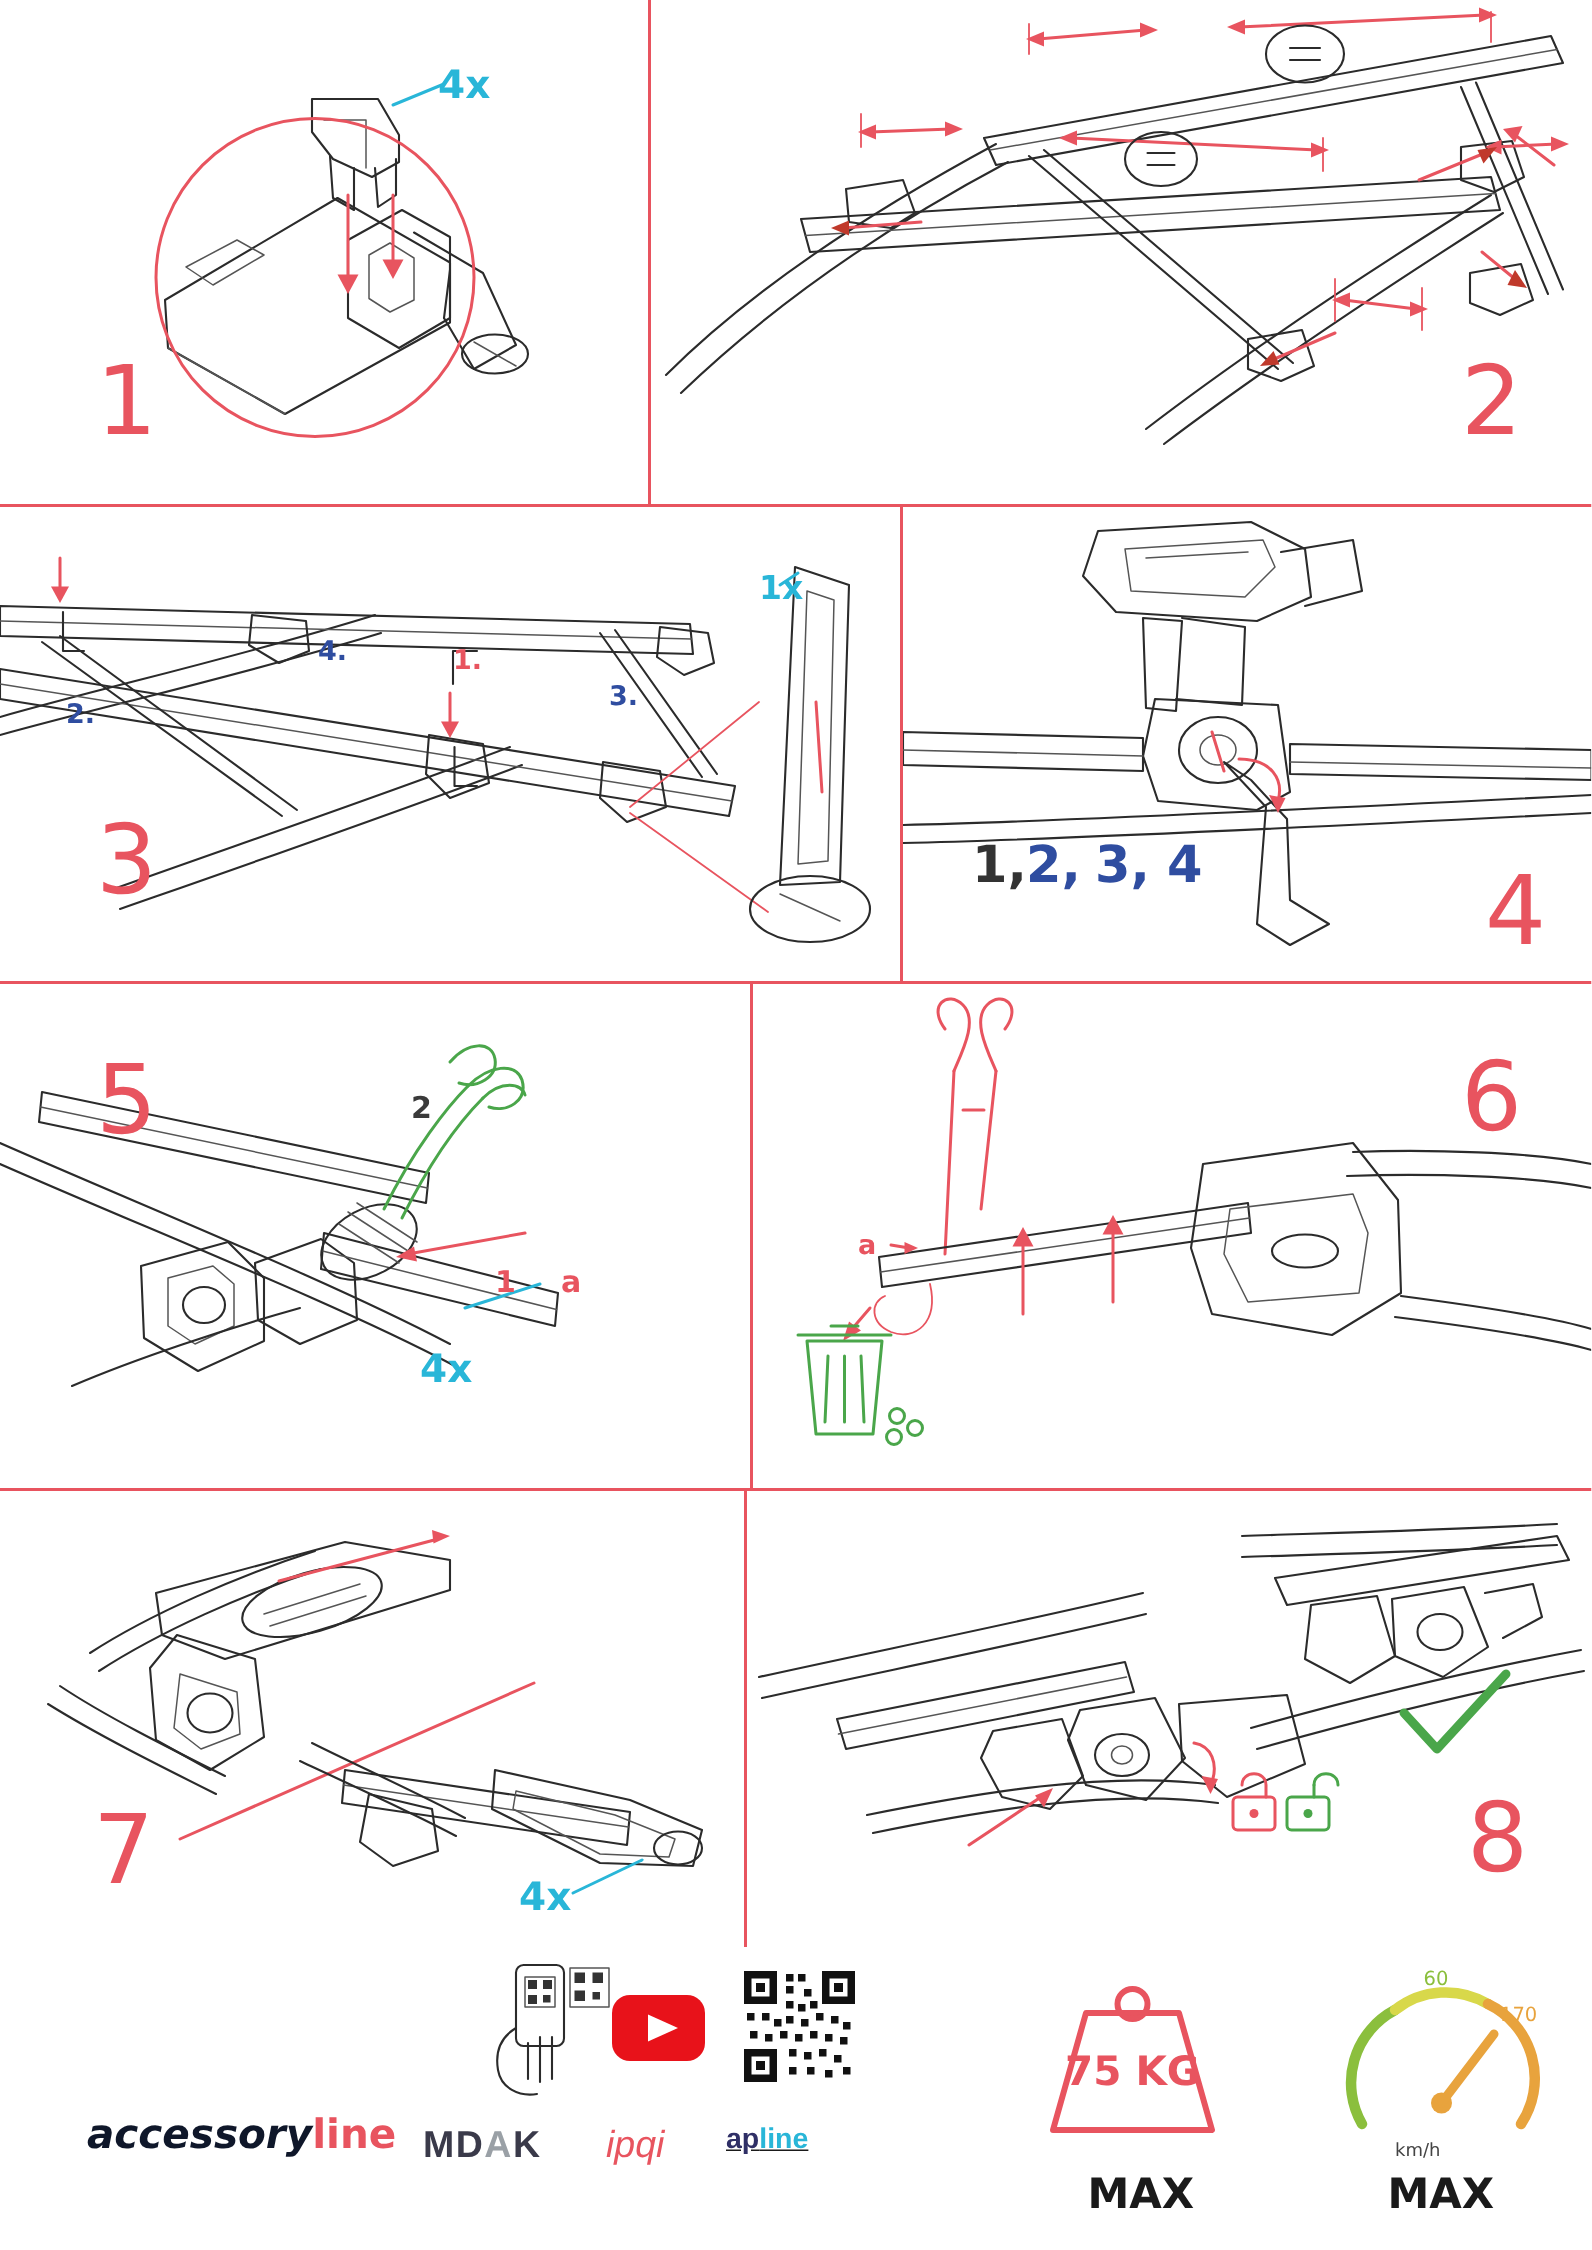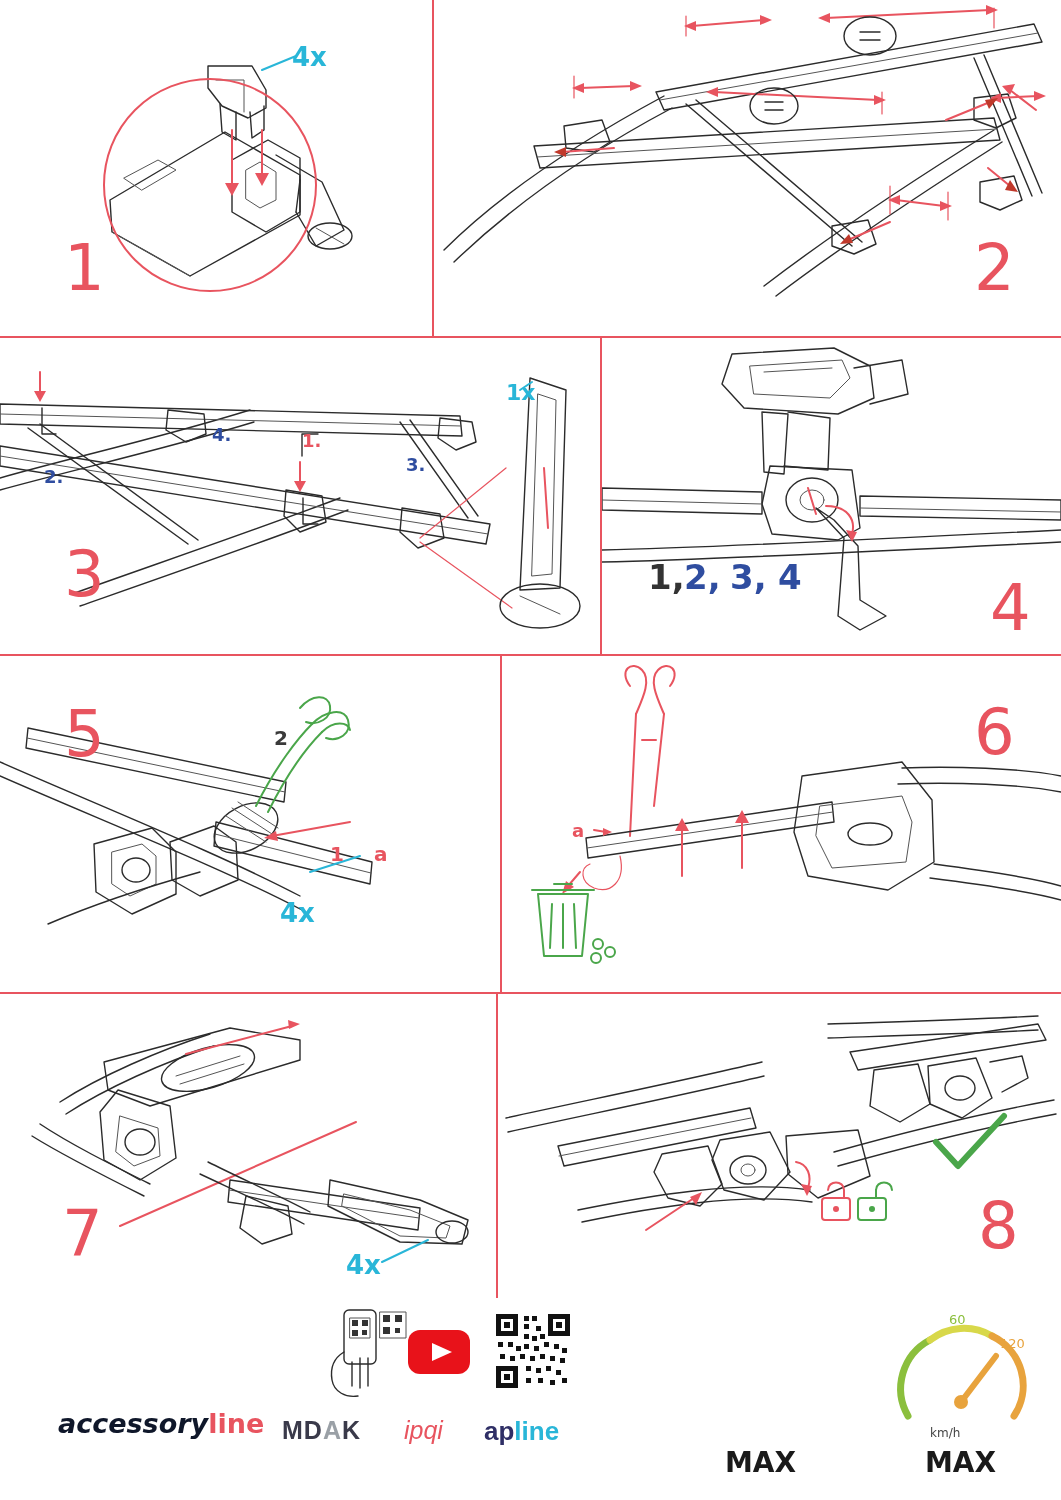--- a/index.html
+++ b/index.html
@@ -62,21 +62,21 @@
     font-family:"DejaVu Sans", sans-serif;
     font-size:50px;font-weight:700;letter-spacing:1px;
     color:#2f2f66;
   }
   .tagline{position:absolute;left:58px;top:110px;font-size:27px;font-weight:700;font-family:"DejaVu Sans", sans-serif;}
   .tagline .a{color:#0f172a;font-style:italic;}
   .tagline .b{color:#e8545f;}
   .mdak{position:absolute;left:282px;top:118px;font-size:25px;font-weight:700;color:#3a3a4a;letter-spacing:1px;}
   .mdak .v{color:#9aa0a6;}
   .ipqi{position:absolute;left:404px;top:118px;font-size:25px;color:#e8545f;font-style:italic;}
-  .apline{position:absolute;left:484px;top:118px;font-size:26px;font-weight:600;}
+  .apline{position:absolute;left:484px;top:118px;font-size:19px;font-weight:600;text-decoration:underline;}
   .apline .a{color:#2f2f66;}
   .apline .b{color:#29b6d8;}
 
   .maxw{position:absolute;left:690px;top:16px;width:130px;text-align:center;}
   .maxw .kg{
     position:absolute;left:0;top:52px;width:130px;text-align:center;
     font-size:27px;font-weight:700;color:#e8545f;font-family:"DejaVu Sans",sans-serif;
   }
   .maxlbl{position:absolute;font-size:28px;font-weight:700;color:#1a1a1a;font-family:"DejaVu Sans",sans-serif;}
   .maxlbl.m1{left:725px;top:148px;}
@@ -526,28 +526,35 @@
           <rect x="44" y="66" width="5" height="5"></rect>
           <rect x="56" y="68" width="5" height="5"></rect>
           <rect x="68" y="66" width="5" height="5"></rect>
       </g>
     </svg>
 
     <div class="mdak"><span>MD</span><span class="v">A</span><span>K</span></div>
     <div class="ipqi">ipqi</div>
     <div class="apline"><span class="a">ap</span><span class="b">line</span></div>
 
+    <div class="maxw">
+      <svg width="130" height="110">
+        <path d="M34 28 L96 28 L118 106 L12 106 Z" fill="none" stroke="#e8545f" stroke-width="4" stroke-linejoin="round"></path>
+        <circle cx="65" cy="22" r="10" fill="none" stroke="#e8545f" stroke-width="4"></circle>
+      </svg>
+      <div class="kg">75 KG</div>
+    </div>
     <div class="maxlbl m1">MAX</div>
 
     <svg style="position:absolute;left:888px;top:12px;" width="150" height="128">
       <path d="M20 106 A55 55 0 0 1 42 30" fill="none" stroke="#8bbf3d" stroke-width="7" stroke-linecap="round"></path>
       <path d="M42 30 A55 55 0 0 1 104 26" fill="none" stroke="#d8d84a" stroke-width="7" stroke-linecap="round"></path>
       <path d="M104 26 A55 55 0 0 1 126 106" fill="none" stroke="#e8a33d" stroke-width="7" stroke-linecap="round"></path>
       <circle cx="73" cy="92" r="7" fill="#e8a33d"></circle>
       <path d="M73 92 L108 46" stroke="#e8a33d" stroke-width="6" stroke-linecap="round"></path>
     </svg>
     <div class="gauge-t gt60">60</div>
-    <div class="gauge-t gt120">120</div>
+    <div class="gauge-t gt120">170</div>
     <div class="kmh">km/h</div>
     <div class="maxlbl m2">MAX</div>
   </div>
 
 </div>
 
 </body></html>

